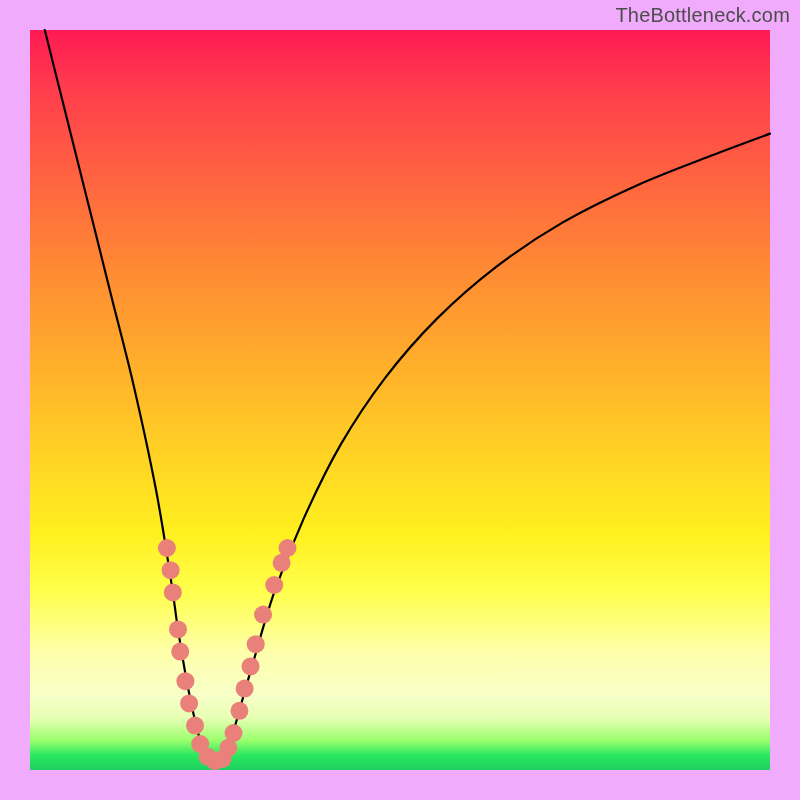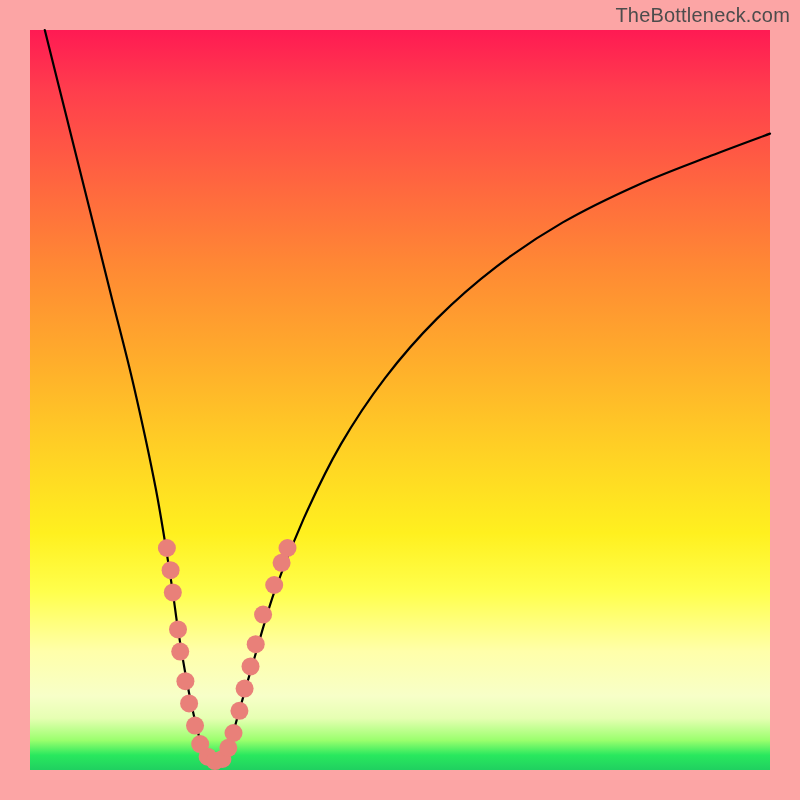--- a/index.html
+++ b/index.html
@@ -10,21 +10,21 @@
     overflow: hidden;
     background: #000;
     font-family: Arial, Helvetica, sans-serif;
   }
   .frame {
     position: absolute;
     top: 0;
     left: 0;
     width: 800px;
     height: 800px;
-    background: #fca5a5;
+    background: #f0abfc;
   }
   .plot-area {
     position: absolute;
     top: 30px;
     left: 30px;
     width: 740px;
     height: 740px;
     
     background: linear-gradient(
       to bottom,

